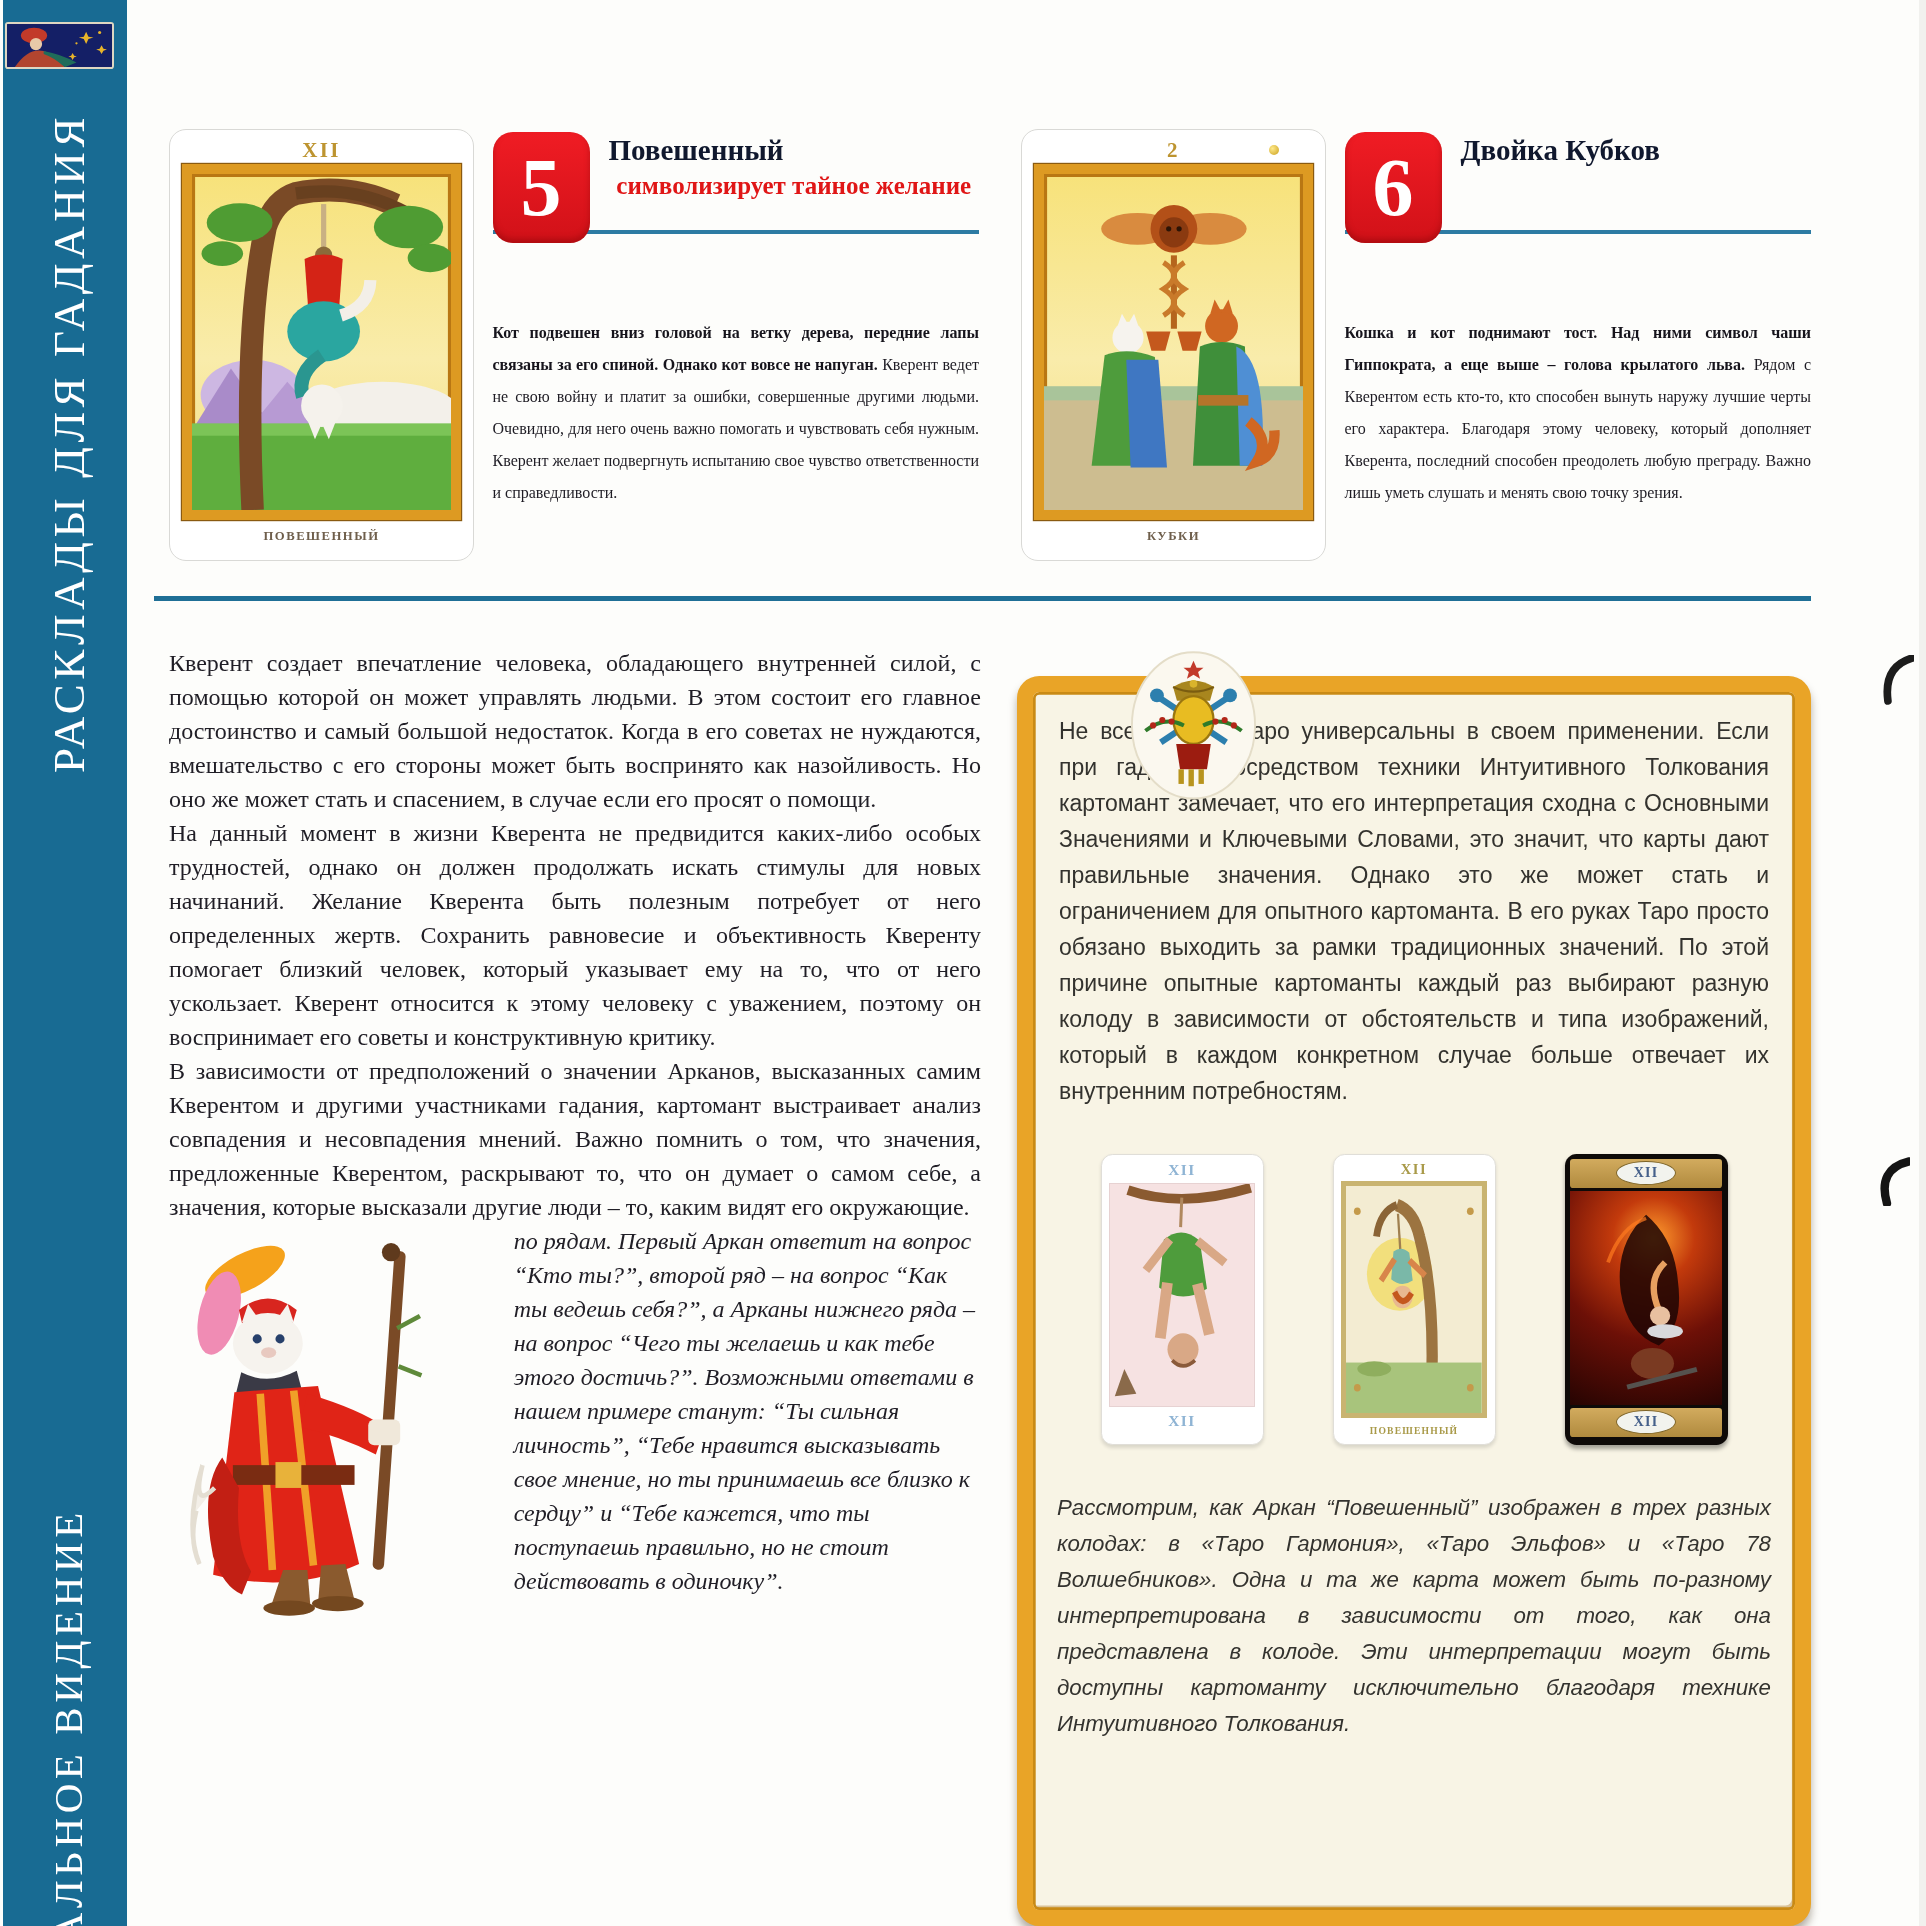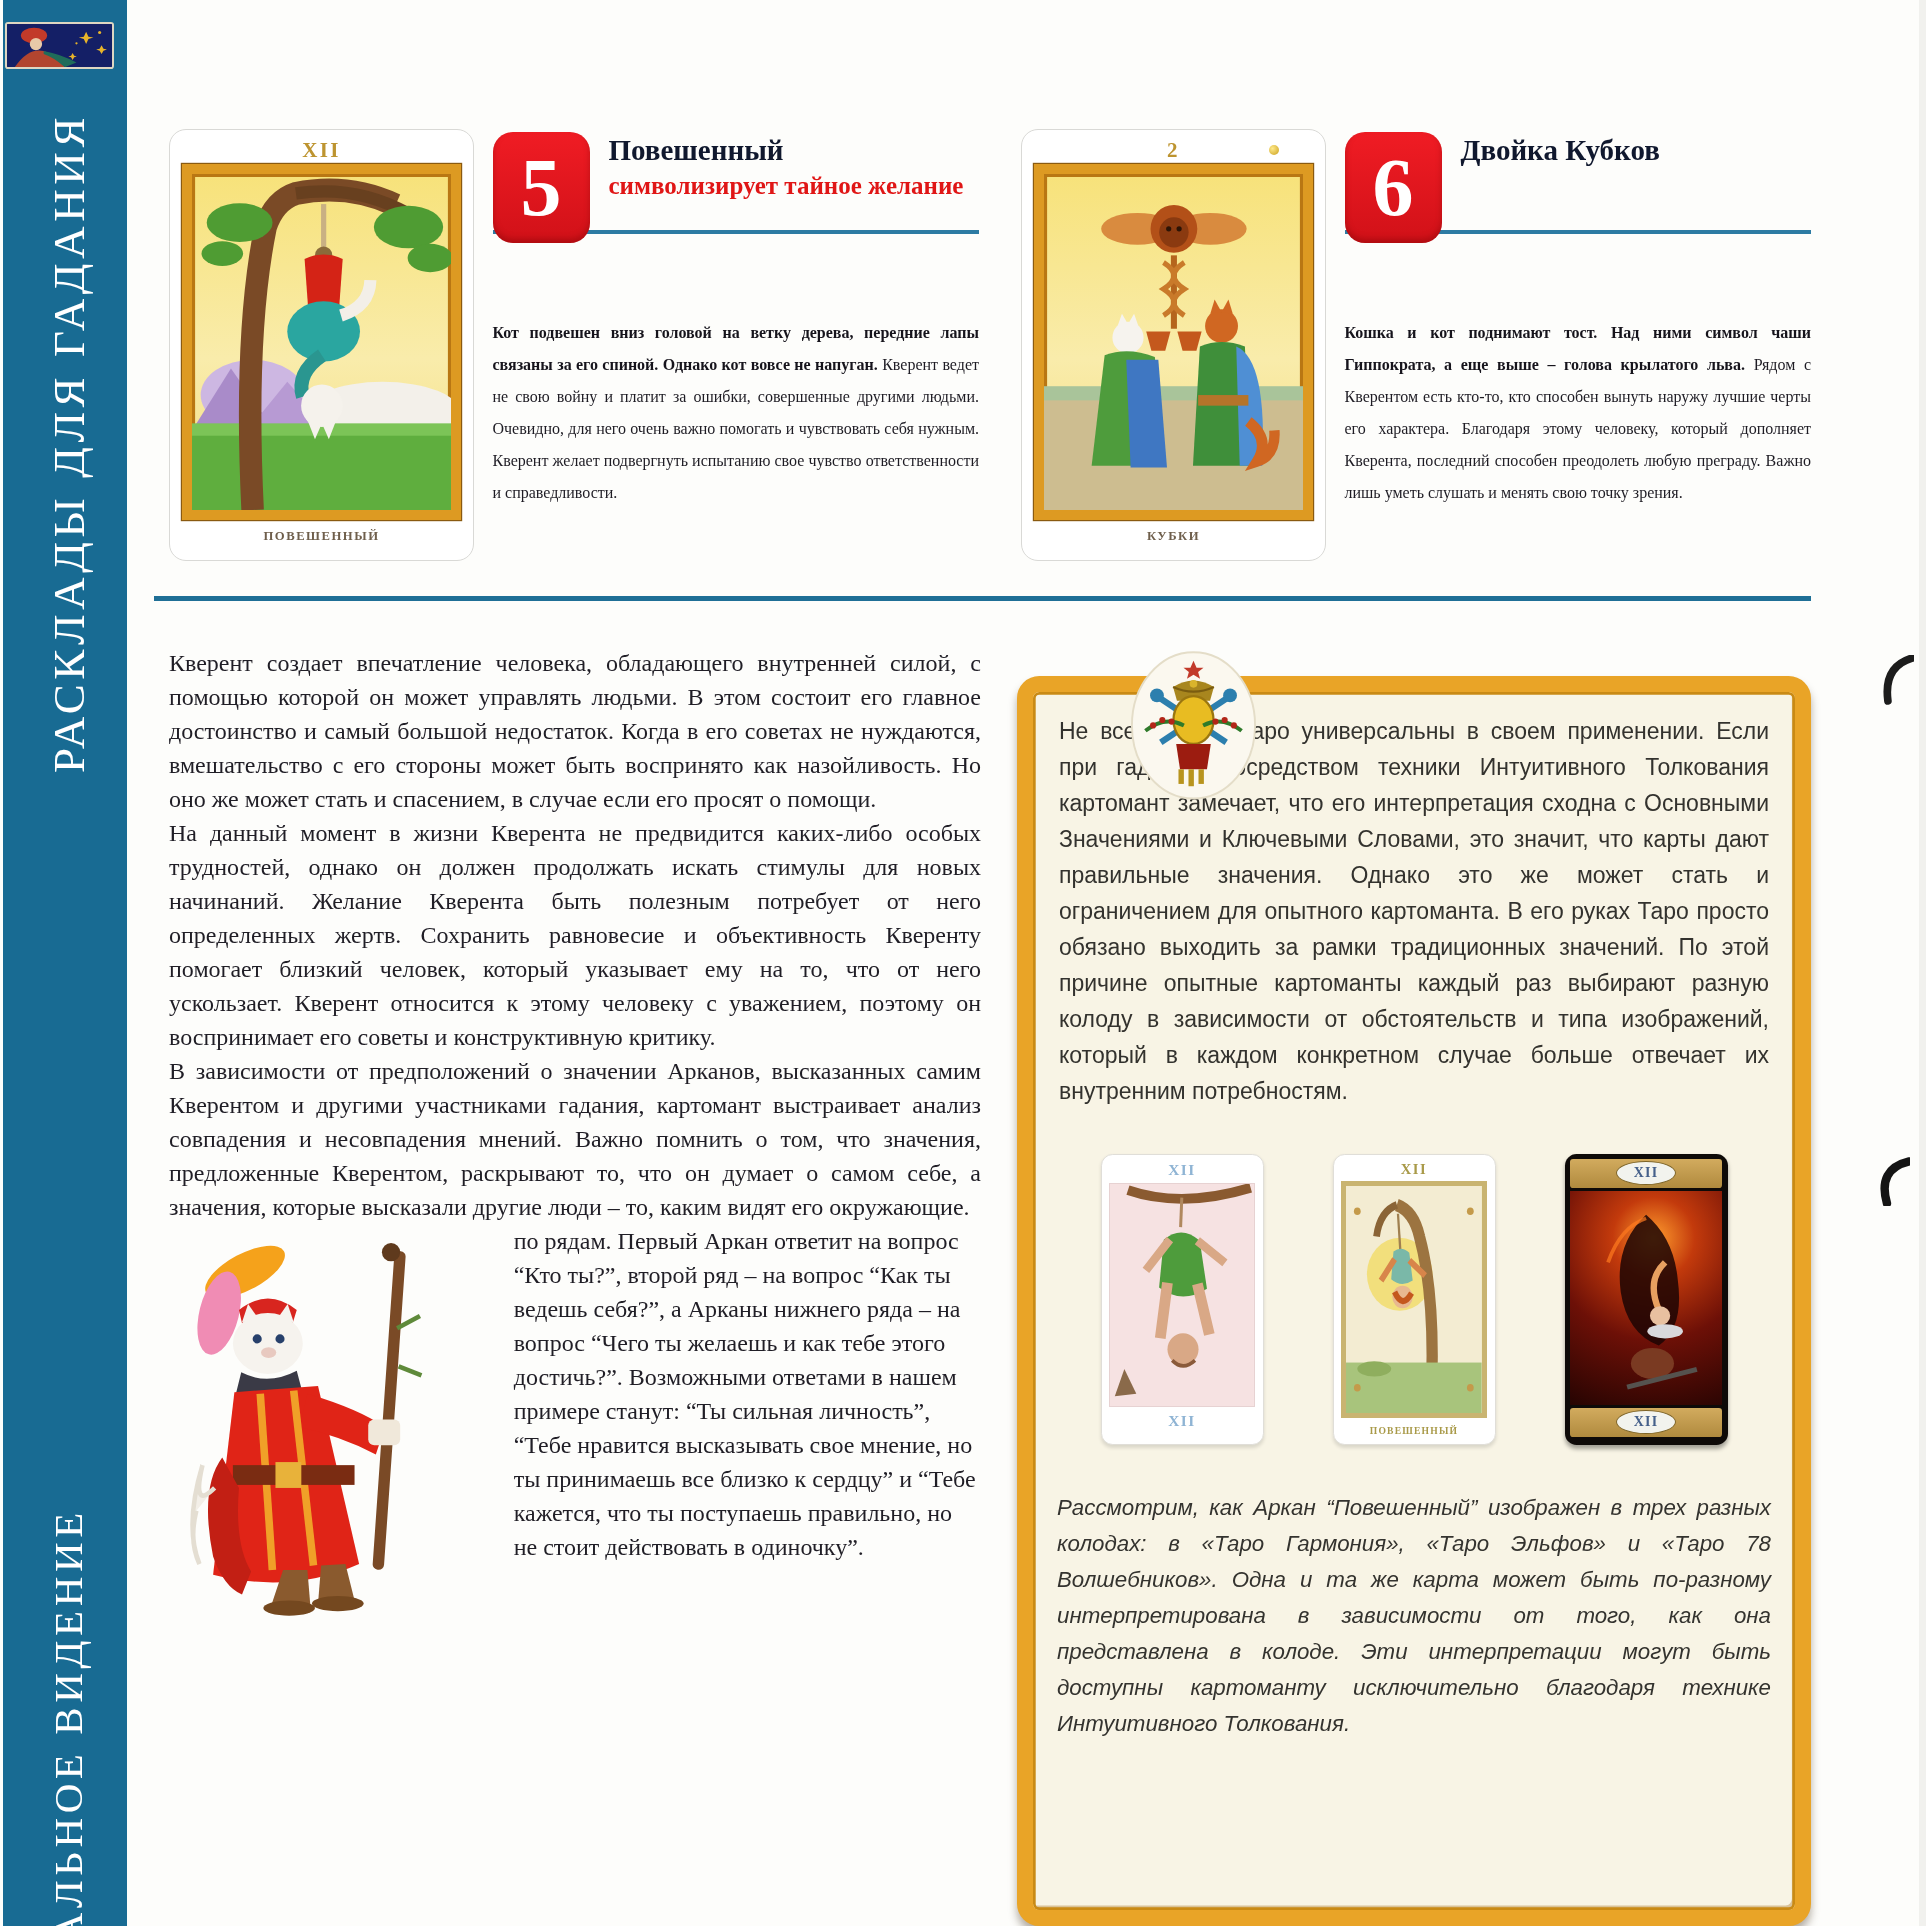--- a/index.html
+++ b/index.html
@@ -32,32 +32,32 @@
     position:relative;overflow:hidden;}
   .scene svg{position:absolute;left:0;top:0;width:100%;height:100%;}
   .card-cap{margin-top:8.5px;font-size:12.7px;font-weight:bold;color:#6f5f4c;letter-spacing:1.5px;}
   .sec-header{display:flow-root;position:relative;min-height:117px;padding-left:116px;}
   .rule{position:absolute;left:0.8px;right:0;top:101px;height:3.5px;background:#2d7ba3;z-index:1;}
   .badge{position:absolute;left:0;top:3.1px;width:97px;height:111px;z-index:2;
     background:linear-gradient(180deg,#f01c24 0%,#d11118 100%);border-radius:20px;
     color:#ffffff;display:flex;align-items:center;justify-content:center;
     font-size:82px;font-weight:bold;box-shadow:inset 0 -3.9px 6.2px rgba(110,0,0,.35);}
   .sec-title{font-size:29px;font-weight:bold;color:#10182e;line-height:1.18;padding-top:3.9px;}
-  .sec-sub{font-size:25px;font-weight:bold;color:#e01616;line-height:1.25;padding-top:3.1px;}
+  .sec-sub{font-size:25px;font-weight:bold;color:#e01616;line-height:1.25;padding-top:3.1px;text-align:center;}
   .sec-body{margin:71px 0 0 0;font-size:16px;line-height:32px;text-align:justify;color:#1e1c24;padding-left:44px;}
   .sec-body b{font-weight:bold;color:#16141c;}
 
   
   .separator{position:absolute;left:154px;top:596px;width:1657px;height:5px;background:#1f6f96;}
 
   
   #synth{position:absolute;left:169px;top:646px;width:812px;}
   .syn-head{font-size:28.5px;font-weight:bold;color:#1b6e96;margin:0 0 7px 0;}
   .syn-p{font-size:24px;line-height:34px;text-align:justify;color:#201e26;margin:0;}
-  .catwrap{display:block;}
+  .catwrap{display:block;font-style:italic;}
   .cat-img{float:left;width:327px;height:379px;margin:13px 17.7px 0 0;}
 
   
   #mbox{position:absolute;left:1017px;top:676px;width:794px;height:1250px;box-sizing:border-box;
     border:16px solid #e9a427;border-radius:22.3px;background:#f8f4e5;
     box-shadow:inset 0 0 0 2.7px #c98a15, inset -3.1px -4.6px 0 rgba(160,100,10,.35), 0 7px 8.5px rgba(70,55,35,.40);}
   .banner{position:absolute;left:103px;top:-10.8px;width:627px;height:83px;background:#f8f1d6;
     box-shadow:0 6.2px 9.2px rgba(60,45,25,.30);display:flex;align-items:center;
     padding-left:139px;box-sizing:border-box;
     font-family:"Liberation Sans",sans-serif;font-weight:bold;font-size:27px;color:#f2990f;letter-spacing:0.4px;}

